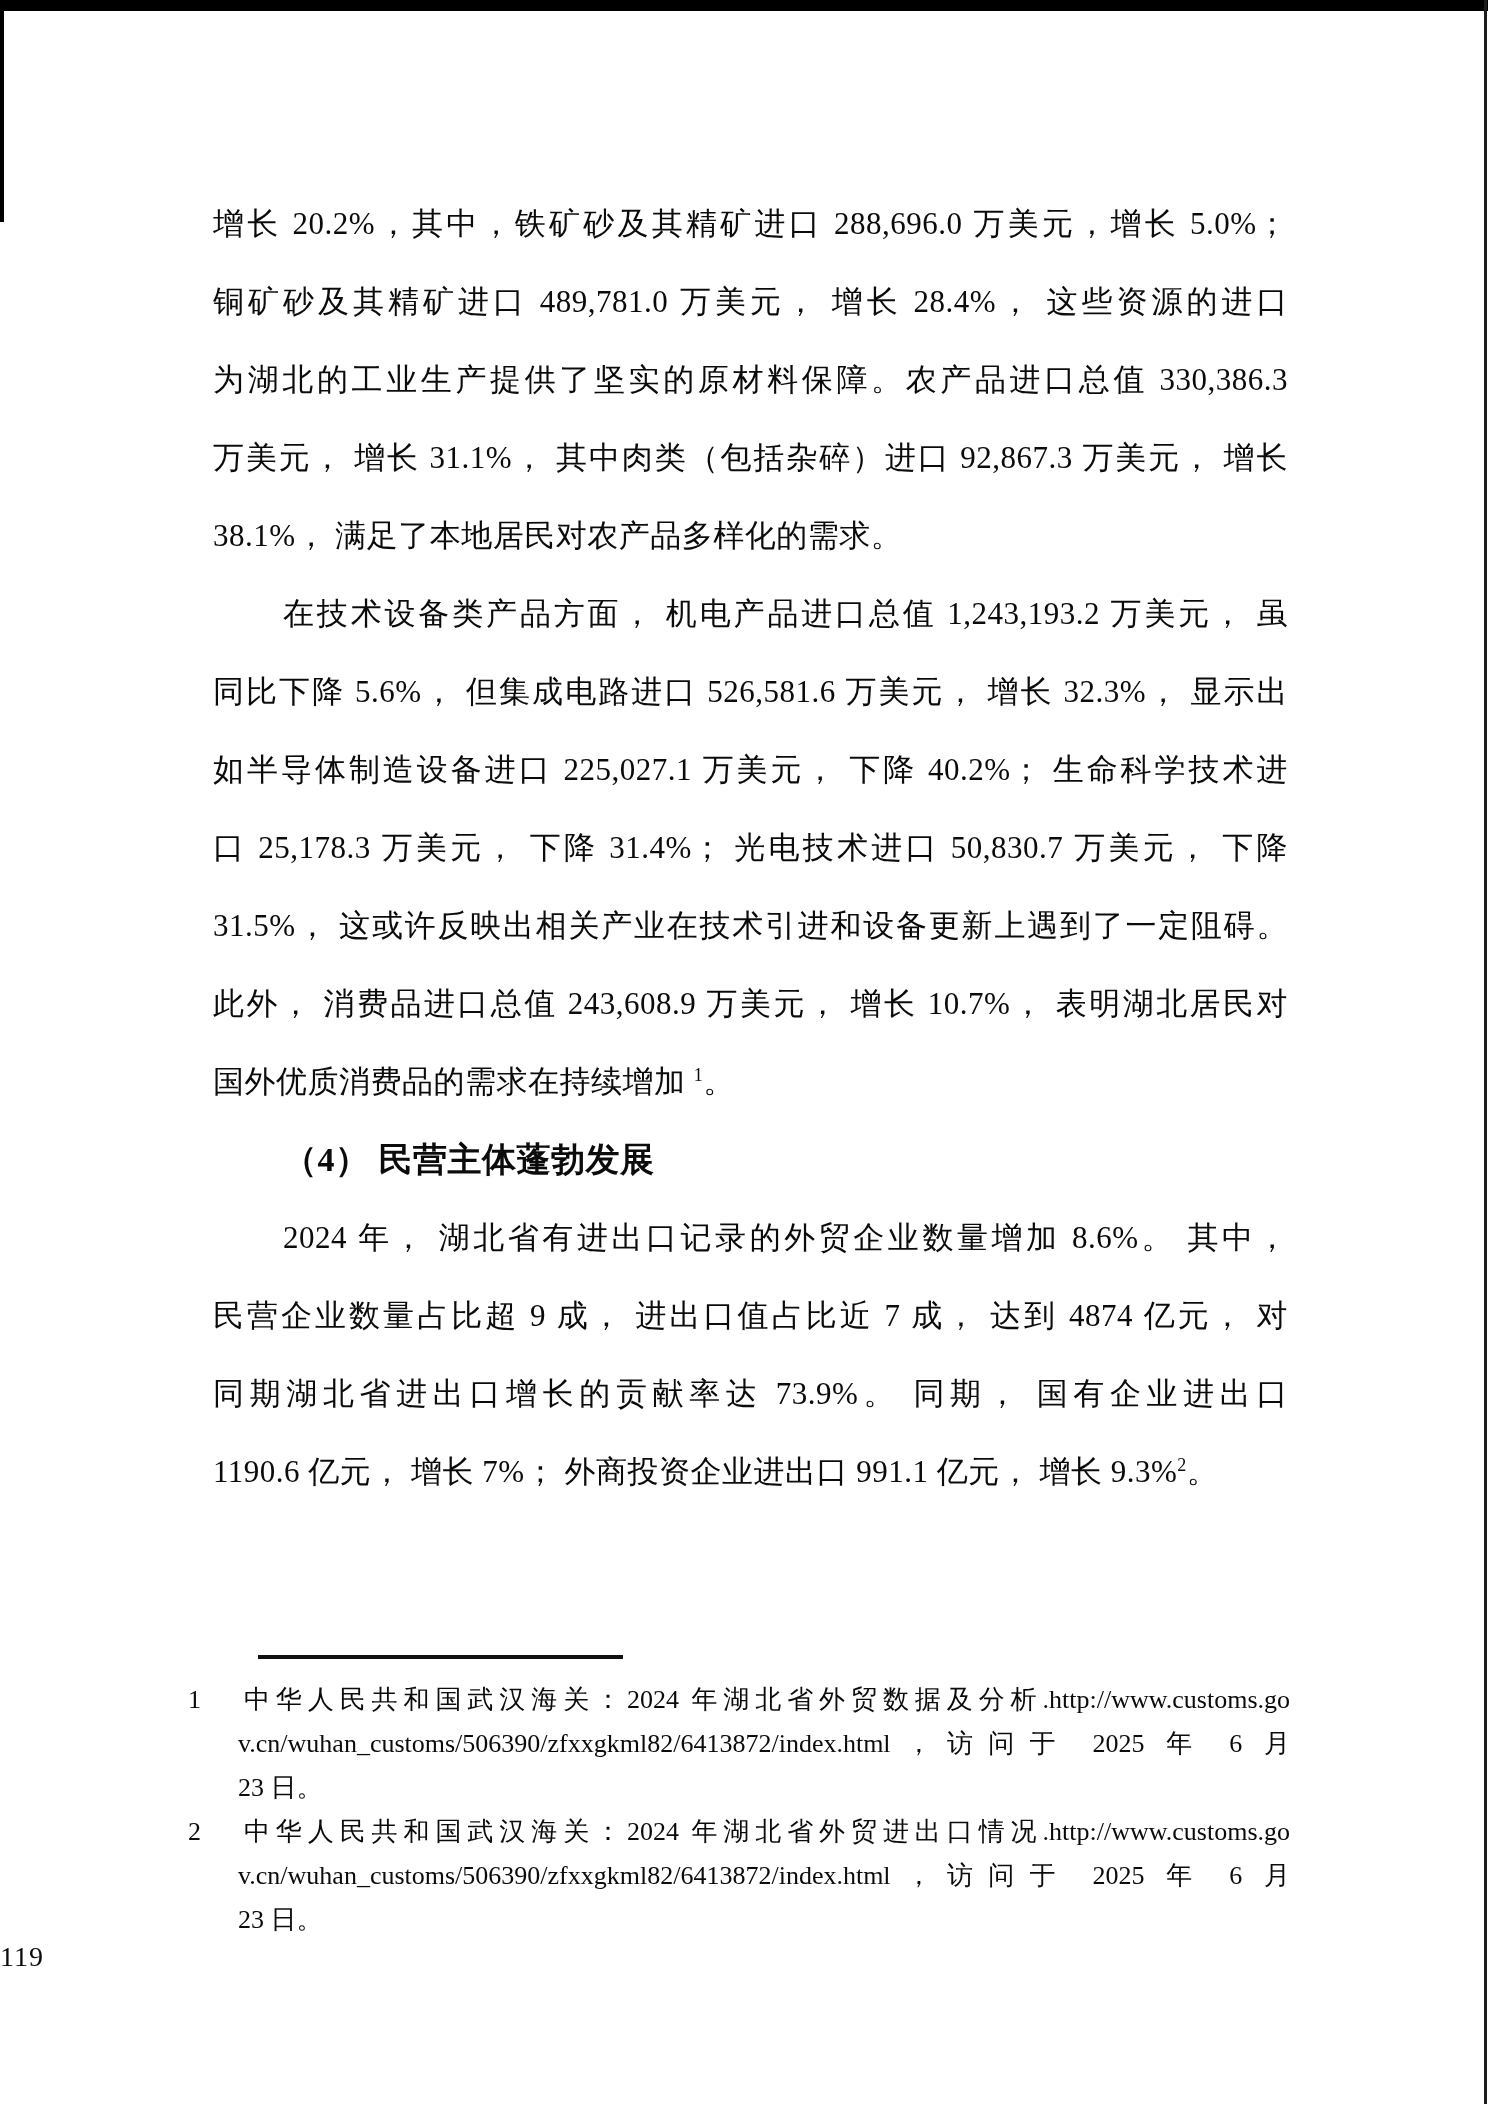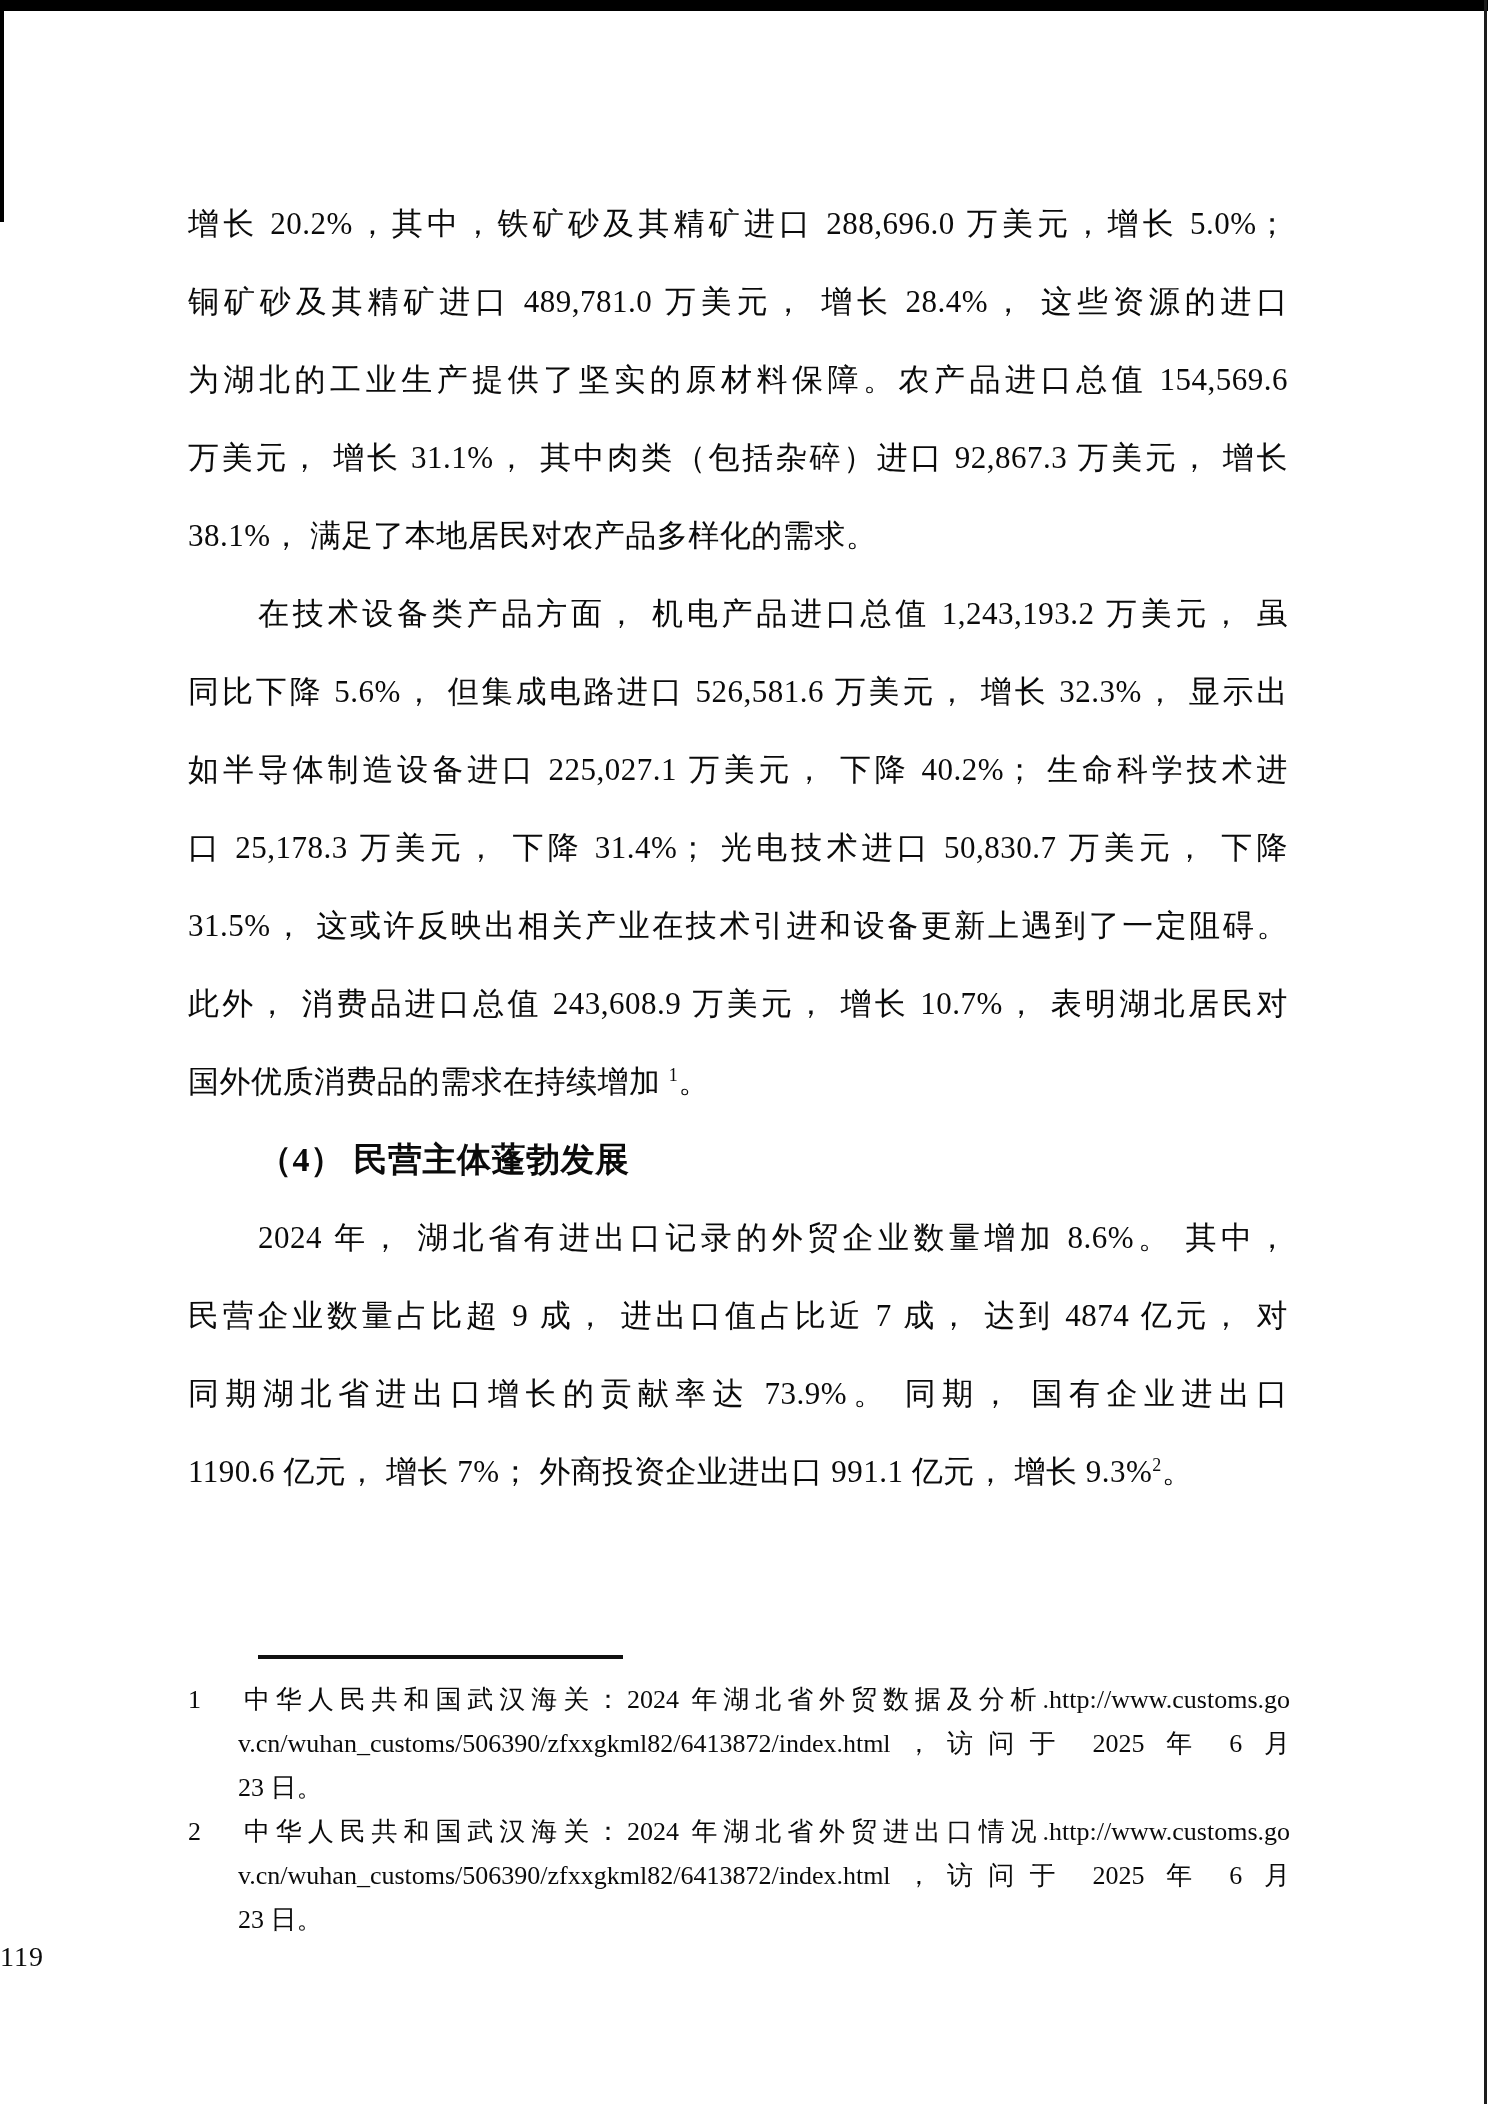--- a/index.html
+++ b/index.html
@@ -25,20 +25,21 @@
     top: 185px;
     width: 1100px;
   }
   .line {
     height: 78px;
     line-height: 78px;
     font-size: 31px;
     letter-spacing: 0.5px;
     white-space: normal;
     overflow: visible;
+    margin-left: 25px;
   }
   .line.just  { text-align: justify; text-align-last: justify; }
   .line.indent { text-indent: 70px; }
   .line.heading {
     font-weight: 700;
     font-size: 34px;
     text-indent: 70px;
     text-align: left;
   }
   .supref { vertical-align: super; font-size: 0.58em; line-height: 0; }
@@ -84,21 +85,21 @@
 <body>
 
 <div class="page">
   <div class="edge-top"></div>
   <div class="edge-left"></div>
   <div class="edge-right"></div>
 
   <div class="textblock">
       <div class="line just"><span>增长 20.2%，其中，铁矿砂及其精矿进口 288,696.0 万美元，增长 5.0%；</span></div>
       <div class="line just"><span>铜矿砂及其精矿进口 489,781.0 万美元， 增长 28.4%， 这些资源的进口</span></div>
-      <div class="line just"><span>为湖北的工业生产提供了坚实的原材料保障。农产品进口总值 154,569.6</span></div>
+      <div class="line just"><span>为湖北的工业生产提供了坚实的原材料保障。农产品进口总值 330,386.3</span></div>
       <div class="line just"><span>万美元， 增长 31.1%， 其中肉类（包括杂碎）进口 92,867.3 万美元， 增长</span></div>
       <div class="line"><span>38.1%， 满足了本地居民对农产品多样化的需求。</span></div>
       <div class="line just indent"><span>在技术设备类产品方面， 机电产品进口总值 1,243,193.2 万美元， 虽</span></div>
       <div class="line just"><span>同比下降 5.6%， 但集成电路进口 526,581.6 万美元， 增长 32.3%， 显示出</span></div>
       <div class="line just"><span>如半导体制造设备进口 225,027.1 万美元， 下降 40.2%； 生命科学技术进</span></div>
       <div class="line just"><span>口 25,178.3 万美元， 下降 31.4%； 光电技术进口 50,830.7 万美元， 下降</span></div>
       <div class="line just"><span>31.5%， 这或许反映出相关产业在技术引进和设备更新上遇到了一定阻碍。</span></div>
       <div class="line just"><span>此外， 消费品进口总值 243,608.9 万美元， 增长 10.7%， 表明湖北居民对</span></div>
       <div class="line"><span>国外优质消费品的需求在持续增加 </span><span class="supref">1</span><span>。</span></div>
       <div class="line heading"><span>（4） 民营主体蓬勃发展</span></div>

